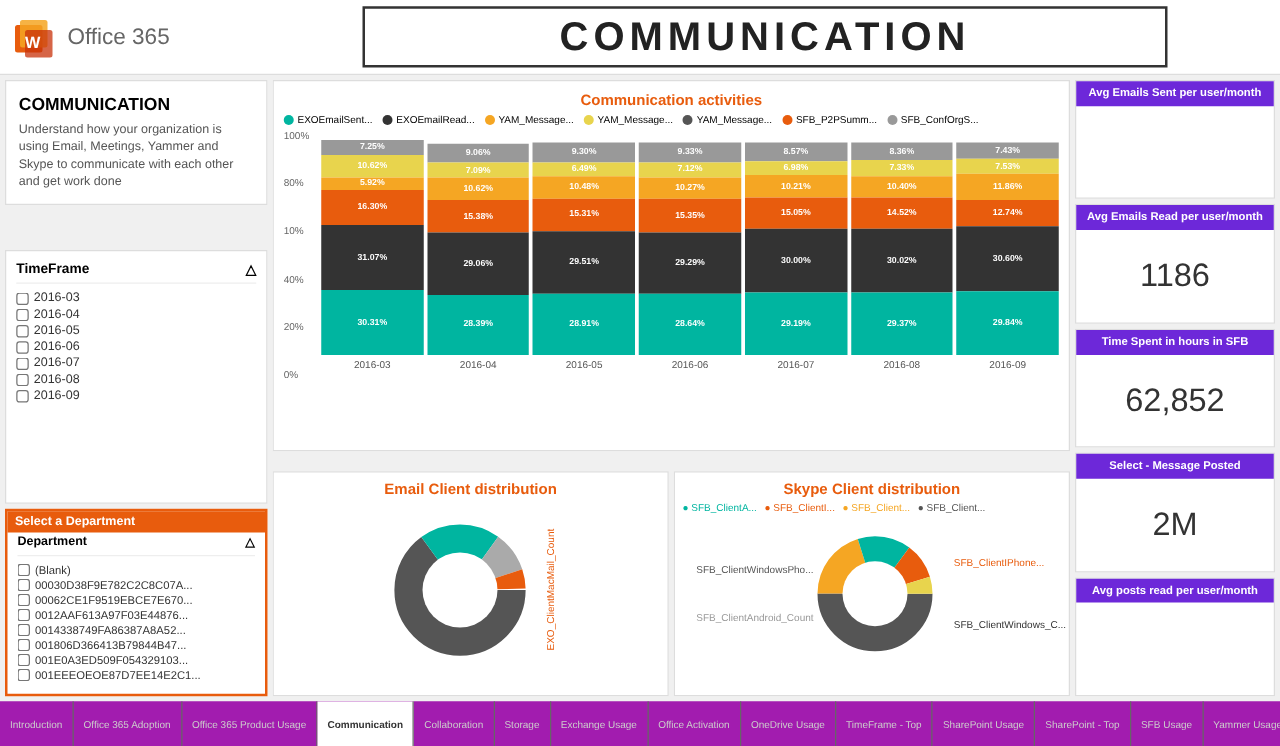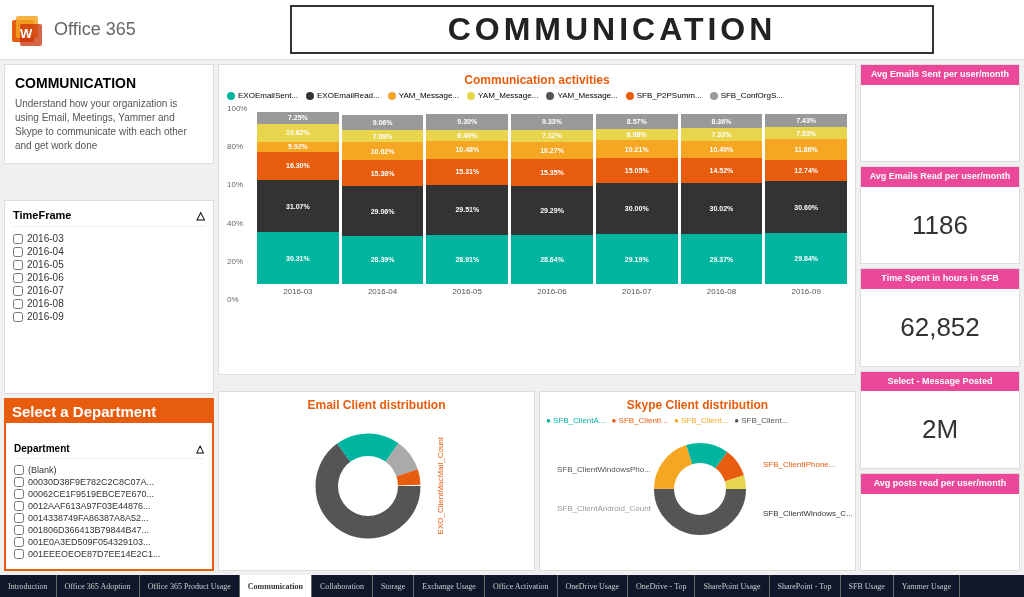--- a/index.html
+++ b/index.html
@@ -23,21 +23,21 @@
     .comm-card { background: white; border: 1px solid #ddd; padding: 10px; }
     .comm-card-title { font-size: 14px; font-weight: bold; margin-bottom: 6px; }
     .comm-card-desc { font-size: 10px; color: #555; line-height: 1.4; }
 
     .filter-card { background: white; border: 1px solid #ddd; padding: 8px; flex: 1; margin-top: 32px; }
     .filter-title { font-size: 11px; font-weight: bold; border-bottom: 1px solid #eee; padding-bottom: 4px; margin-bottom: 6px; display: flex; justify-content: space-between; }
     .filter-item { display: flex; align-items: center; gap: 4px; margin-bottom: 2px; font-size: 10px; color: #333; }
     .filter-item input[type=checkbox] { width: 10px; height: 10px; }
 
     .dept-card { background: white; border: 2px solid #e85c0d; padding: 8px; }
-    .dept-card-title { background: #e85c0d; color: white; font-size: 15px; font-weight: bold; padding: 3px 6px; margin: -8px -8px 20px -8px; }
+    .dept-card-title { background: #e85c0d; color: white; font-size: 10px; font-weight: bold; padding: 3px 6px; margin: -8px -8px 2px -8px; }
     .dept-item { display: flex; align-items: center; gap: 4px; margin-bottom: 2px; font-size: 9px; color: #333; }
     .dept-item input[type=checkbox] { width: 10px; height: 10px; }
 
     
     .middle-panel { flex: 1; display: flex; flex-direction: column; gap: 16px; overflow: hidden; }
 
     .chart-card { background: white; border: 1px solid #ddd; padding: 8px; }
     .chart-title { font-size: 12px; font-weight: bold; text-align: center; color: #e85c0d; margin-bottom: 4px; }
 
     .activities-chart { flex: 1; }
@@ -54,25 +54,25 @@
     .bar-label { font-size: 8px; color: #555; margin-top: 3px; text-align: center; }
 
     .bottom-charts { display: flex; gap: 4px; height: 180px; }
     .donut-card { flex: 1; background: white; border: 1px solid #ddd; padding: 6px; overflow: hidden; }
 
     .donut-wrapper { display: flex; align-items: center; justify-content: center; height: 140px; gap: 8px; }
 
     
     .right-panel { width: 160px; display: flex; flex-direction: column; gap: 4px; flex-shrink: 0; }
     .metric-card { background: white; border: 1px solid #ddd; flex: 1; display: flex; flex-direction: column; }
-    .metric-header { background: #ec4899; color: white; font-size: 9px; font-weight: bold; padding: 4px 6px; text-align: center; line-height: 1.3; }
+    .metric-header { background: #6d28d9; color: white; font-size: 9px; font-weight: bold; padding: 4px 6px; text-align: center; line-height: 1.3; }
     .metric-value { flex: 1; display: flex; align-items: center; justify-content: center; font-size: 26px; font-weight: 300; color: #333; }
 
     
-    .tabs-bar { background: #0f172a; display: flex; height: 22px; overflow: hidden; font-family: Liberation Serif, serif; }
+    .tabs-bar { background: #a21caf; display: flex; height: 36px; overflow: hidden; }
     .tab-item { padding: 4px 8px; font-size: 8px; color: #ccc; cursor: pointer; white-space: nowrap; border-right: 1px solid #666; display: flex; align-items: center; }
     .tab-item.active { background: white; color: #333; font-weight: bold; }
   </style>
 </head>
 <body>
 
 <div class="main-container">
 
   <div class="header">
     <div class="logo-area">
@@ -381,20 +381,20 @@
   <div class="tabs-bar" id="tabs-bar">
       <div class="tab-item">Introduction</div>
       <div class="tab-item">Office 365 Adoption</div>
       <div class="tab-item">Office 365 Product Usage</div>
       <div class="tab-item active">Communication</div>
       <div class="tab-item">Collaboration</div>
       <div class="tab-item">Storage</div>
       <div class="tab-item">Exchange Usage</div>
       <div class="tab-item">Office Activation</div>
       <div class="tab-item">OneDrive Usage</div>
-      <div class="tab-item">OneDrive - Top</div>
+      <div class="tab-item">TimeFrame - Top</div>
       <div class="tab-item">SharePoint Usage</div>
       <div class="tab-item">SharePoint - Top</div>
       <div class="tab-item">SFB Usage</div>
       <div class="tab-item">Yammer Usage</div>
     </div>
 
 </div>
 
 </body></html>

